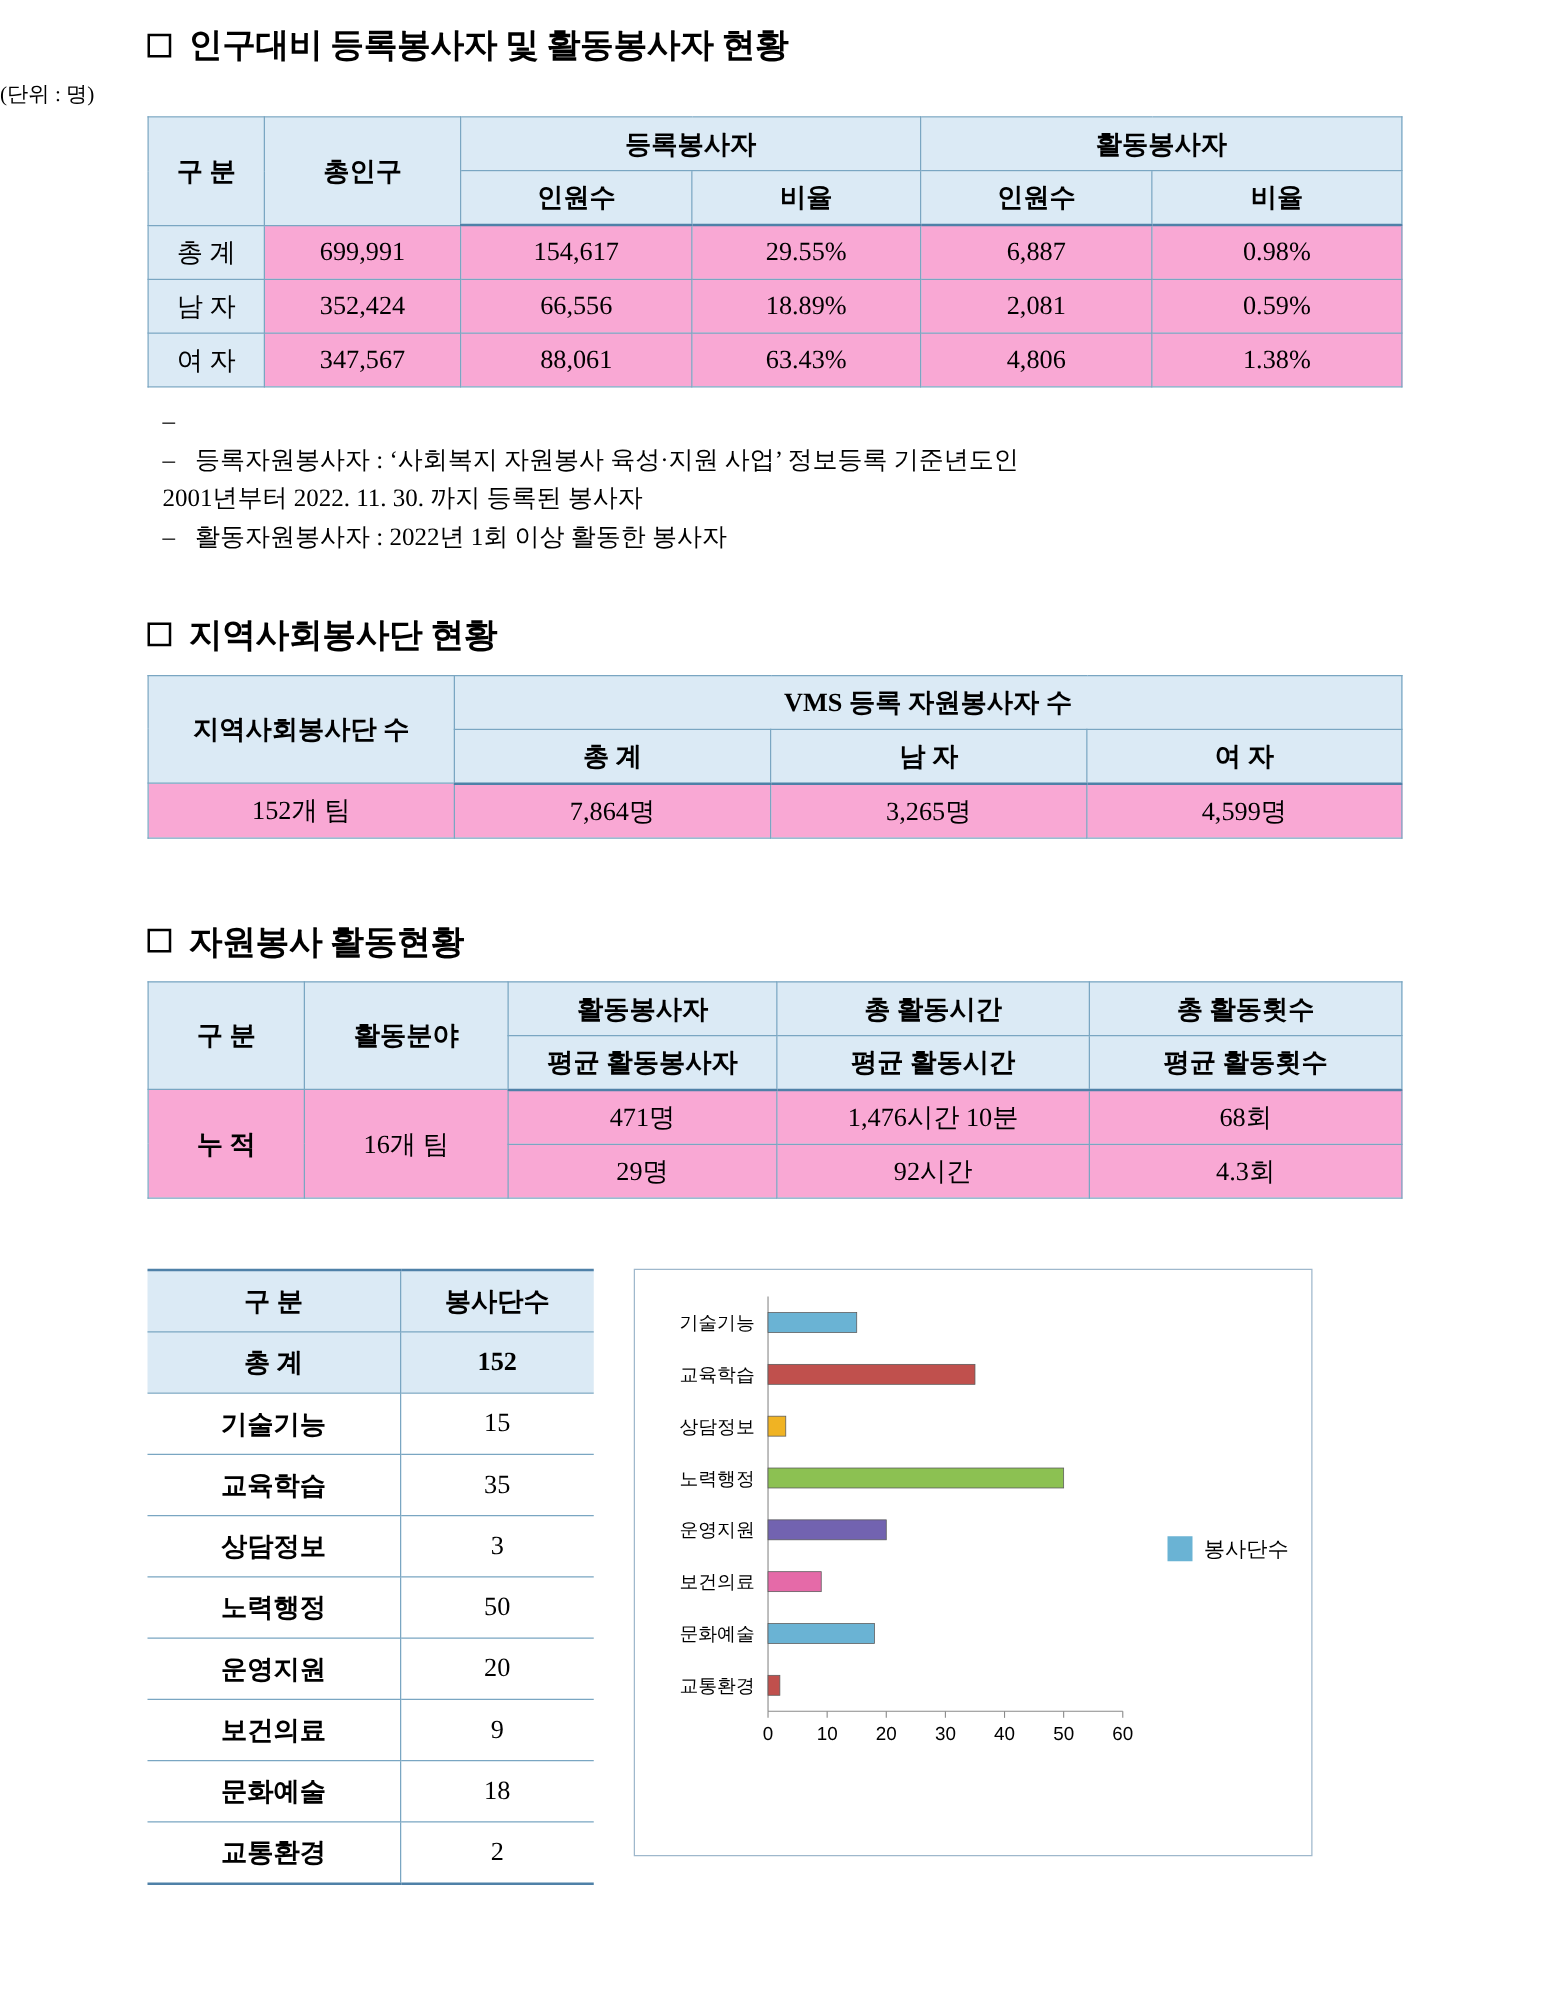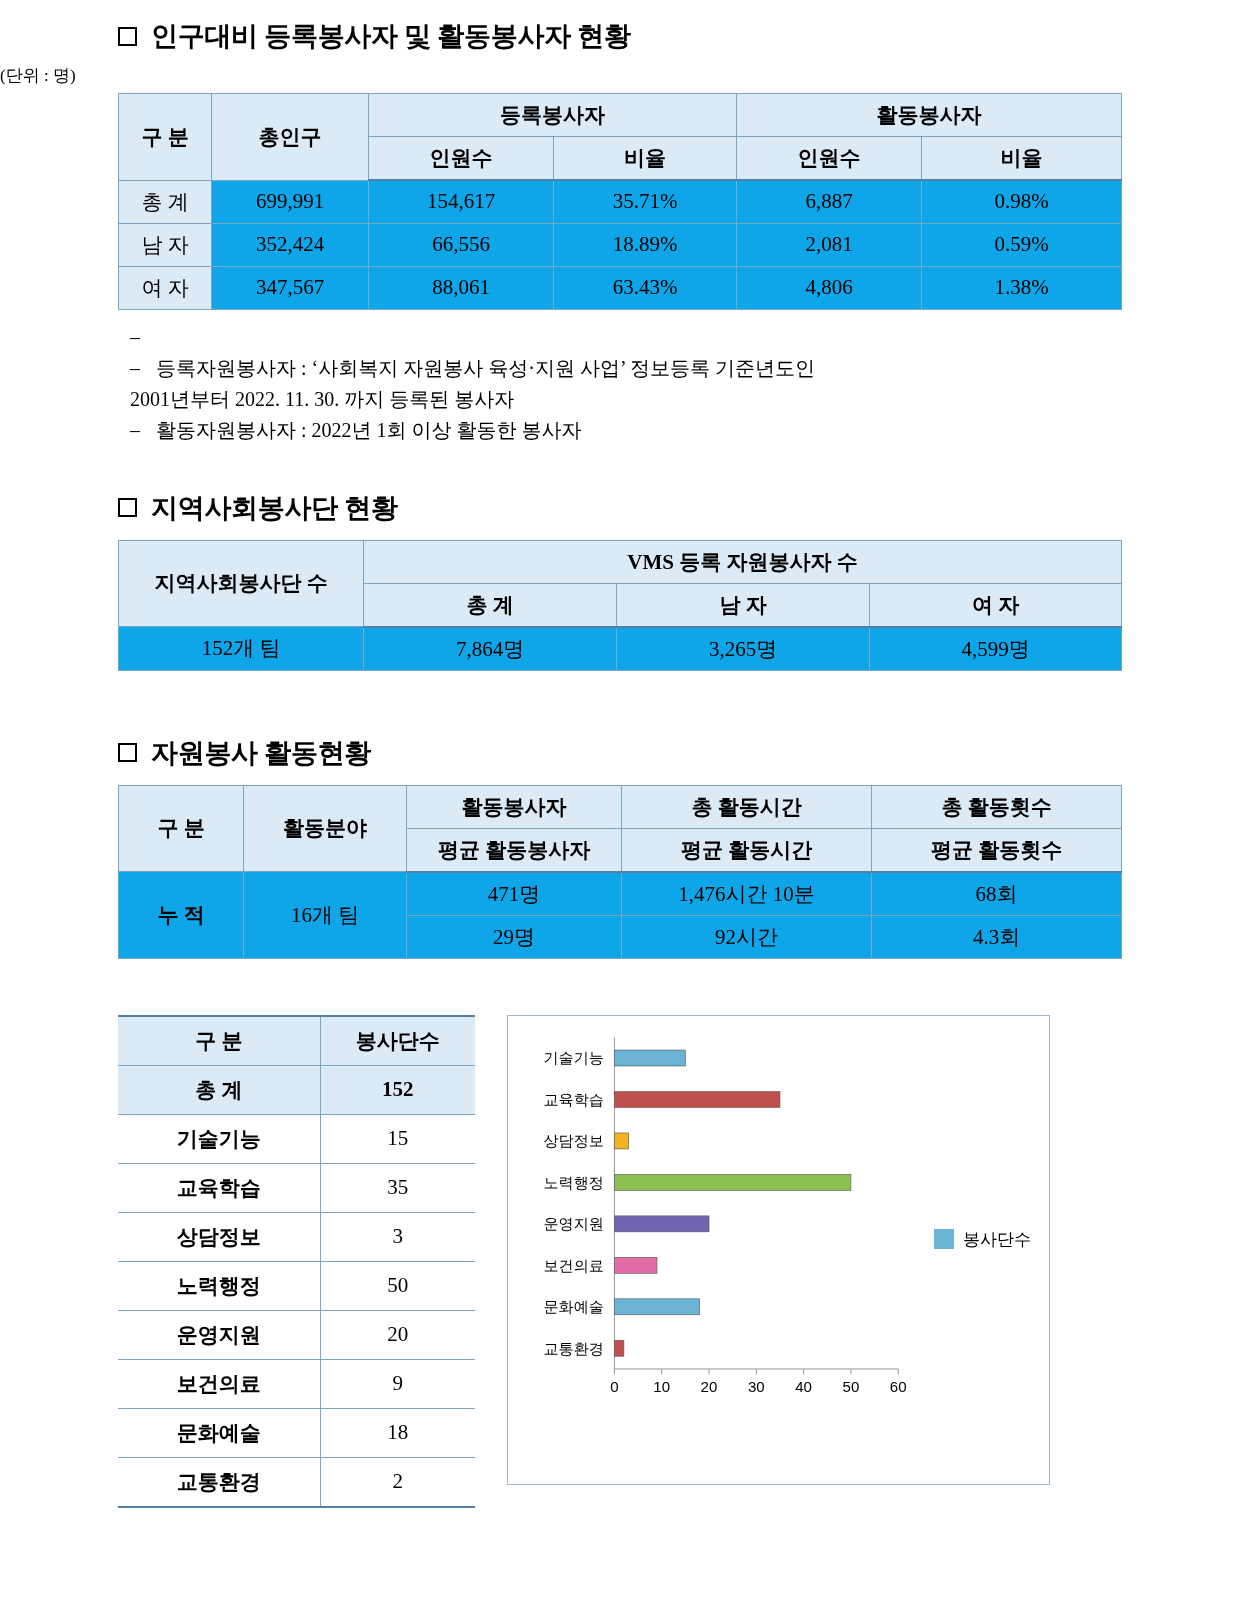--- a/index.html
+++ b/index.html
@@ -58,21 +58,21 @@
     margin-left: 118px;
     table-layout: fixed;
   }
   table.tbl td, table.tbl th {
     border: 1px solid #7aa6c2;
     text-align: center;
     vertical-align: middle;
     font-size: 21px;
     font-weight: normal;
     padding: 7px 4px;
-    background: #0ea5e9;
+    background: #f9a8d4;
   }
   table.tbl th {
     background: #dbeaf5;
     font-weight: bold;
   }
   .thick-top td, .thick-top th { border-top: 2px solid #4f81a8; }
   .thick-bottom td, .thick-bottom th { border-bottom: 2px solid #4f81a8; }
   .hd-thickbottom { border-bottom: 2px solid #4f81a8 !important; }
   .lbl-cell {
     background: #dbeaf5 !important;
@@ -198,21 +198,21 @@
       <tr>
         <th class="hd-thickbottom">인원수</th>
         <th class="hd-thickbottom">비율</th>
         <th class="hd-thickbottom">인원수</th>
         <th class="hd-thickbottom">비율</th>
       </tr>
       <tr>
         <td class="lbl-cell">총 계</td>
         <td>699,991</td>
         <td>154,617</td>
-        <td>35.71%</td>
+        <td>29.55%</td>
         <td>6,887</td>
         <td>0.98%</td>
       </tr>
       <tr>
         <td class="lbl-cell">남 자</td>
         <td>352,424</td>
         <td>66,556</td>
         <td>18.89%</td>
         <td>2,081</td>
         <td>0.59%</td>

